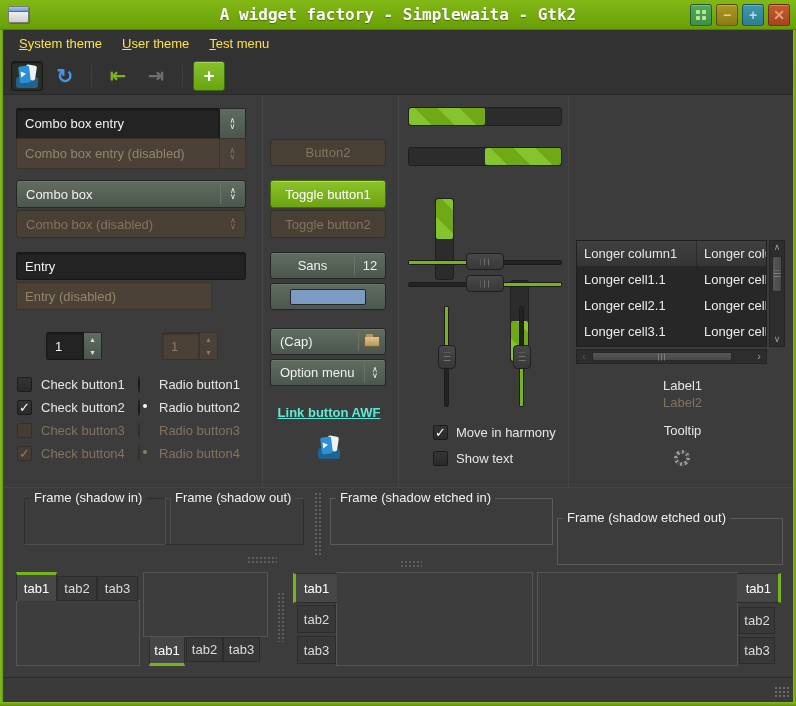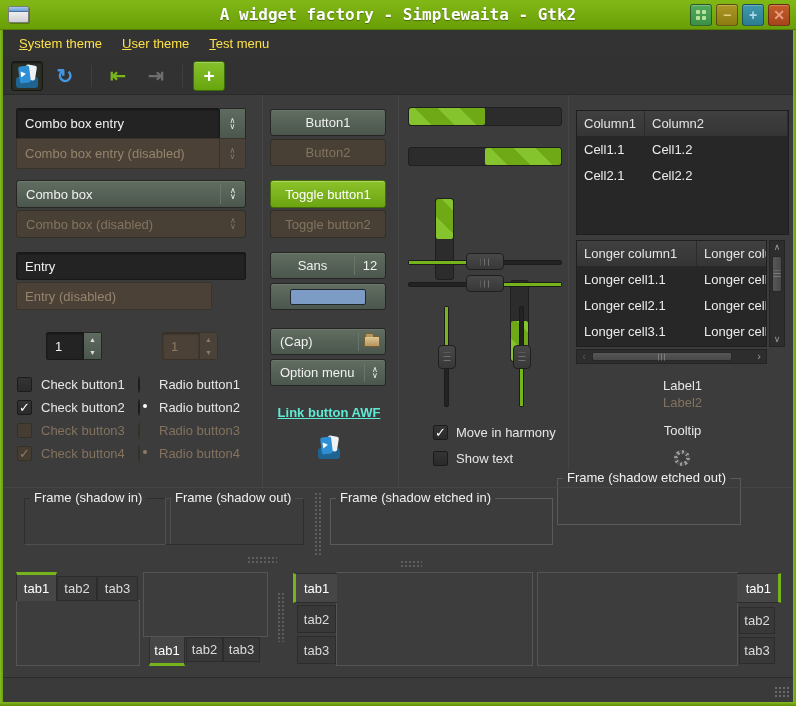--- a/index.html
+++ b/index.html
@@ -330,21 +330,20 @@
         <span class="cr-label dis abs" style="left:143px;top:1px">Radio button3</span>
       </div>
       <div style="position:relative;height:23px;width:240px">
         <span class="cb dis checked abs" style="left:1px;top:1px"></span>
         <span class="cr-label dis abs" style="left:25px;top:1px">Check button4</span>
         <span class="radio dis checked abs" style="left:122px;top:1px"></span>
         <span class="cr-label dis abs" style="left:143px;top:1px">Radio button4</span>
       </div>
     </div>
 
-    <div class="abs gbtn center" style="left:267px;top:14px;width:116px;height:27px">Button1</div>
     <div class="abs gbtn dis center" style="left:267px;top:44px;width:116px;height:27px">Button2</div>
     <div class="abs toggle-on" style="left:267px;top:85px;width:116px;height:28px">Toggle button1</div>
     <div class="abs gbtn dis center" style="left:267px;top:115px;width:116px;height:28px">Toggle button2</div>
 
     <div class="abs gbtn" style="left:267px;top:157px;width:116px;height:27px">
       <span style="flex:1;text-align:center">Sans</span>
       <div class="inner-sep"></div>
       <span style="width:30px;text-align:center">12</span>
     </div>
     <div class="abs gbtn center" style="left:267px;top:188px;width:116px;height:27px">
@@ -419,34 +418,20 @@
 
     <div class="abs" style="left:430px;top:330px;display:flex;align-items:center;gap:8px">
       <span class="cb checked"></span>
       <span class="cr-label">Move in harmony</span>
     </div>
     <div class="abs" style="left:430px;top:356px;display:flex;align-items:center;gap:8px">
       <span class="cb"></span>
       <span class="cr-label">Show text</span>
     </div>
 
-    <div class="tree" style="left:573px;top:15px;width:213px;height:125px">
-      <div class="tree-head">
-        <div class="hc" style="width:68px">Column1</div>
-        <div class="hc" style="flex:1">Column2</div>
-      </div>
-      <div class="tree-row">
-        <div class="c" style="width:68px">Cell1.1</div>
-        <div class="c" style="flex:1">Cell1.2</div>
-      </div>
-      <div class="tree-row">
-        <div class="c" style="width:68px">Cell2.1</div>
-        <div class="c" style="flex:1">Cell2.2</div>
-      </div>
-    </div>
 
     <div class="tree" style="left:573px;top:145px;width:191px;height:107px">
       <div class="tree-head">
         <div class="hc" style="width:120px">Longer column1</div>
         <div class="hc" style="flex:1;border-right:none">Longer column2</div>
       </div>
       <div class="tree-row">
         <div class="c" style="width:120px">Longer cell1.1</div>
         <div class="c" style="flex:1">Longer cell1.2</div>
       </div>
@@ -483,21 +468,21 @@
   <div class="gframe in" style="left:24px;top:498px;width:147px">
     <span class="legend">Frame (shadow in)</span>
   </div>
   <div class="gframe out" style="left:165px;top:498px;width:139px">
     <span class="legend">Frame (shadow out)</span>
   </div>
   <div class="dots-v" style="left:314px;top:492px;height:64px"></div>
   <div class="gframe" style="left:330px;top:498px;width:223px">
     <span class="legend">Frame (shadow etched in)</span>
   </div>
-  <div class="gframe" style="left:557px;top:478px;width:184px">
+  <div class="gframe" style="left:557px;top:518px;width:226px">
     <span class="legend">Frame (shadow etched out)</span>
   </div>
   <div class="dots-h" style="left:247px;top:556px;width:30px"></div>
   <div class="dots-h" style="left:400px;top:560px;width:22px"></div>
 
   <div class="nb-panel" style="left:16px;top:600px;width:124px;height:66px"></div>
   <div class="nb-tab active a-top" style="left:16px;top:572px;width:41px;height:29px">tab1</div>
   <div class="nb-tab" style="left:57px;top:576px;width:40px;height:25px">tab2</div>
   <div class="nb-tab" style="left:97px;top:576px;width:41px;height:25px">tab3</div>
 

